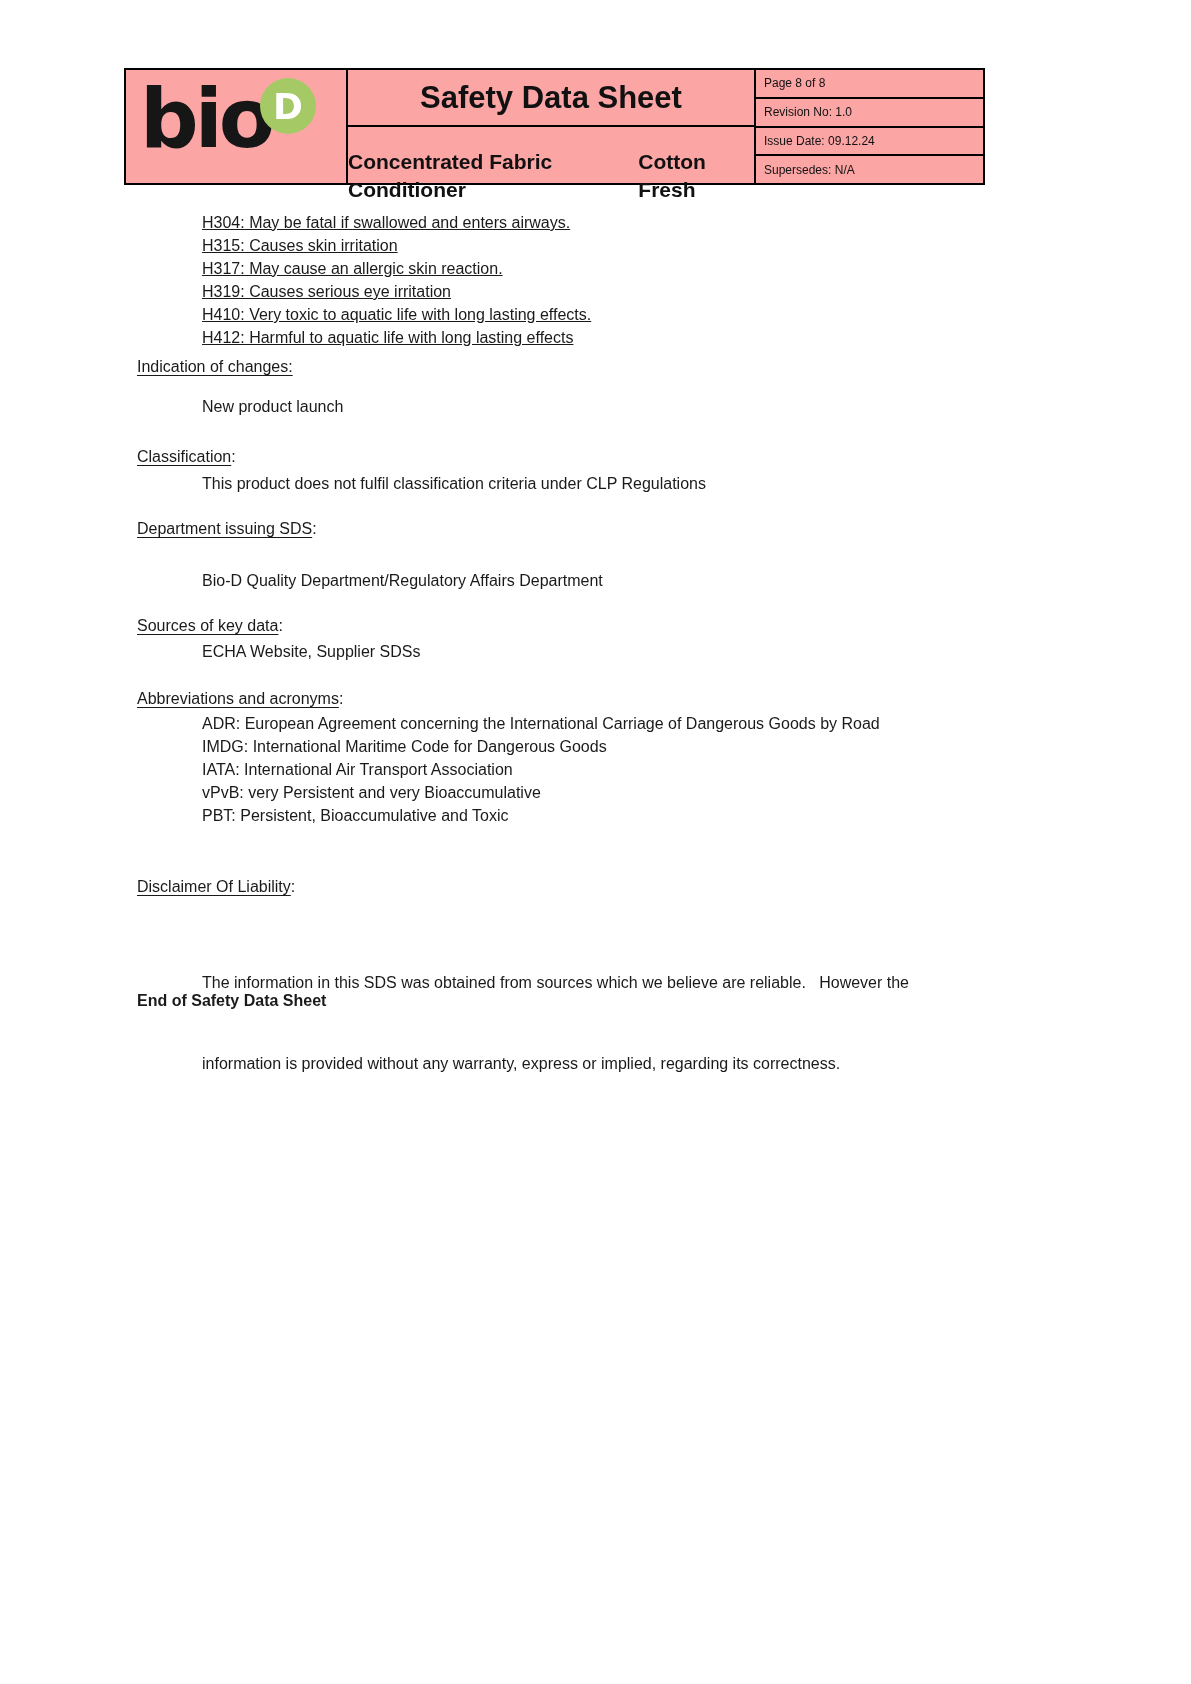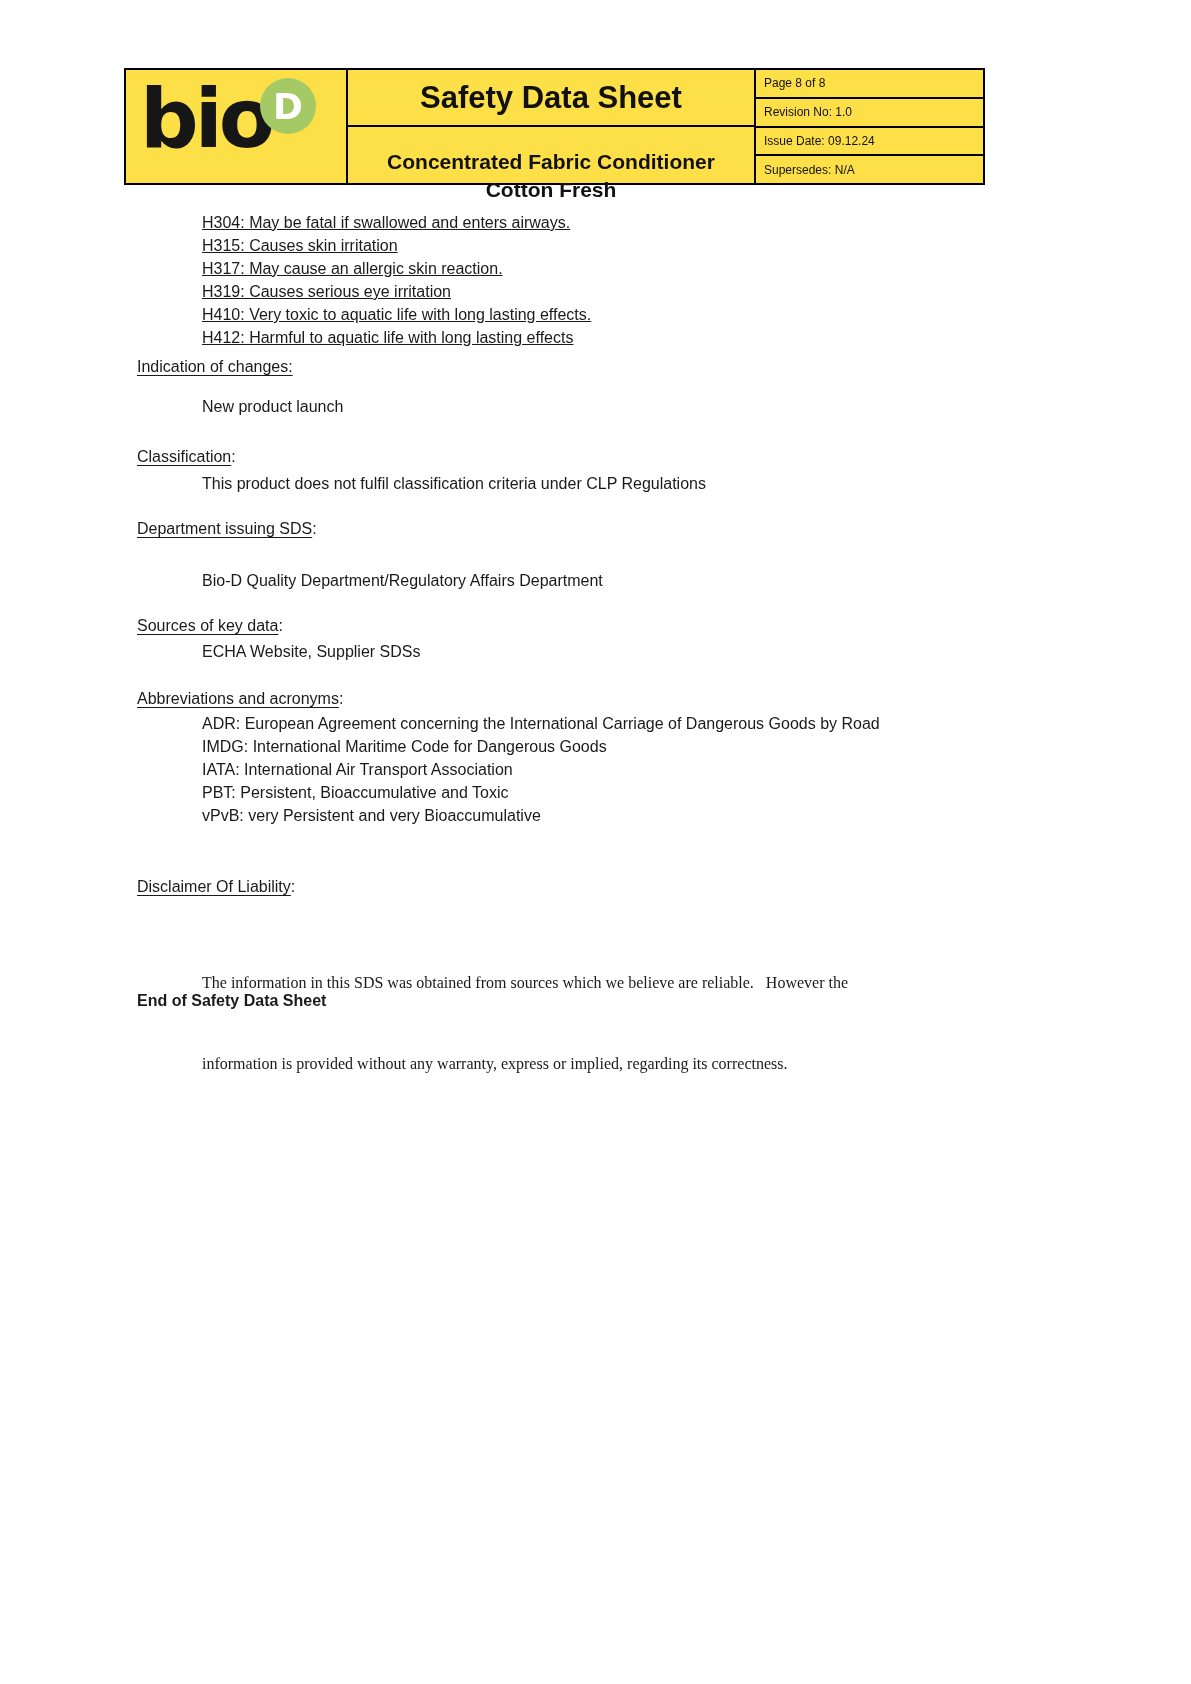--- a/index.html
+++ b/index.html
@@ -12,21 +12,21 @@
     color:#1a1a1a;
     overflow:hidden;
   }
 
   
   .hdr {
     position:absolute; left:124px; top:68px;
     width:861px; height:117px;
     border:2px solid #000;
     display:flex;
-    background:#fde047;
+    background:#fca5a5;
   }
   .hdr-logo {
     width:222px; flex:0 0 222px;
     border-right:2px solid #000;
     position:relative;
   }
   .logo-text {
     position:absolute; left:14px; top:6px;
     font-family:"DejaVu Sans", sans-serif;
     font-weight:bold;
@@ -49,21 +49,21 @@
   }
   .hdr-title {
     height:57px; flex:0 0 57px;
     border-bottom:2px solid #000;
     display:flex; align-items:center; justify-content:center;
     font-weight:bold; font-size:31px;
     color:#111;
   }
   .hdr-product {
     flex:1;
-    display:flex; flex-direction:column; align-items:center; justify-content:center;
+    display:flex; align-items:center; justify-content:center;
     font-weight:bold; font-size:21px; line-height:28px;
     color:#111;
   }
   .hdr-info {
     flex:1;
     display:flex; flex-direction:column;
     font-size:12px;
   }
   .hdr-info-row {
     flex:1;
@@ -136,27 +136,27 @@
   </div>
   <div class="blk at-content" style="top:640px;">ECHA Website, Supplier SDSs</div>
 
   <div class="blk at-heading" style="top:687px;">
     <span class="sec-label">Abbreviations and acronyms</span><span>:</span>
   </div>
   <div class="blk at-content" style="top:712px;">
     <div>ADR: European Agreement concerning the International Carriage of Dangerous Goods by Road</div>
     <div>IMDG: International Maritime Code for Dangerous Goods</div>
     <div>IATA: International Air Transport Association</div>
+    <div>vPvB: very Persistent and very Bioaccumulative</div>
     <div>PBT: Persistent, Bioaccumulative and Toxic</div>
-    <div>vPvB: very Persistent and very Bioaccumulative</div>
   </div>
 
   <div class="blk at-heading" style="top:875px;">
     <span class="sec-label">Disclaimer Of Liability</span><span>:</span>
   </div>
-  <div class="blk at-content disclaimer-text" style="top:915px; width:790px;font-family:Liberation Serif, serif;">
+  <div class="blk at-content disclaimer-text" style="top:915px; width:790px;">
     <div>The information in this SDS was obtained from sources which we believe are reliable.   However the</div>
     <div>information is provided without any warranty, express or implied, regarding its correctness.</div>
   </div>
 
   <div class="blk at-heading bold" style="top:989px;">End of Safety Data Sheet</div>
 
 </div>
 
 </body></html>

